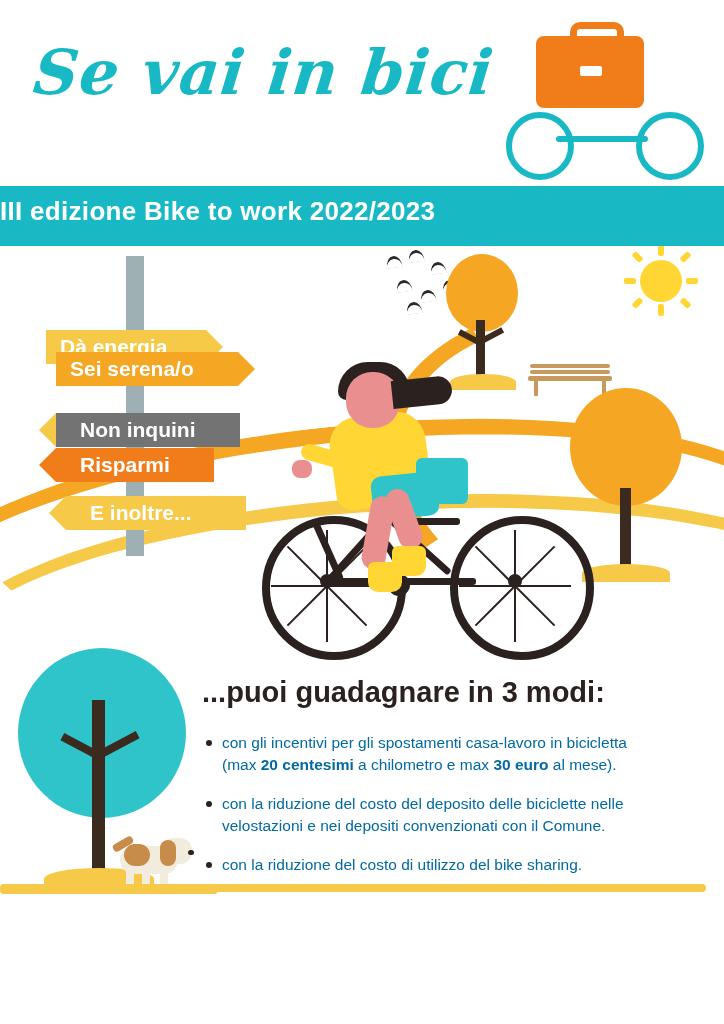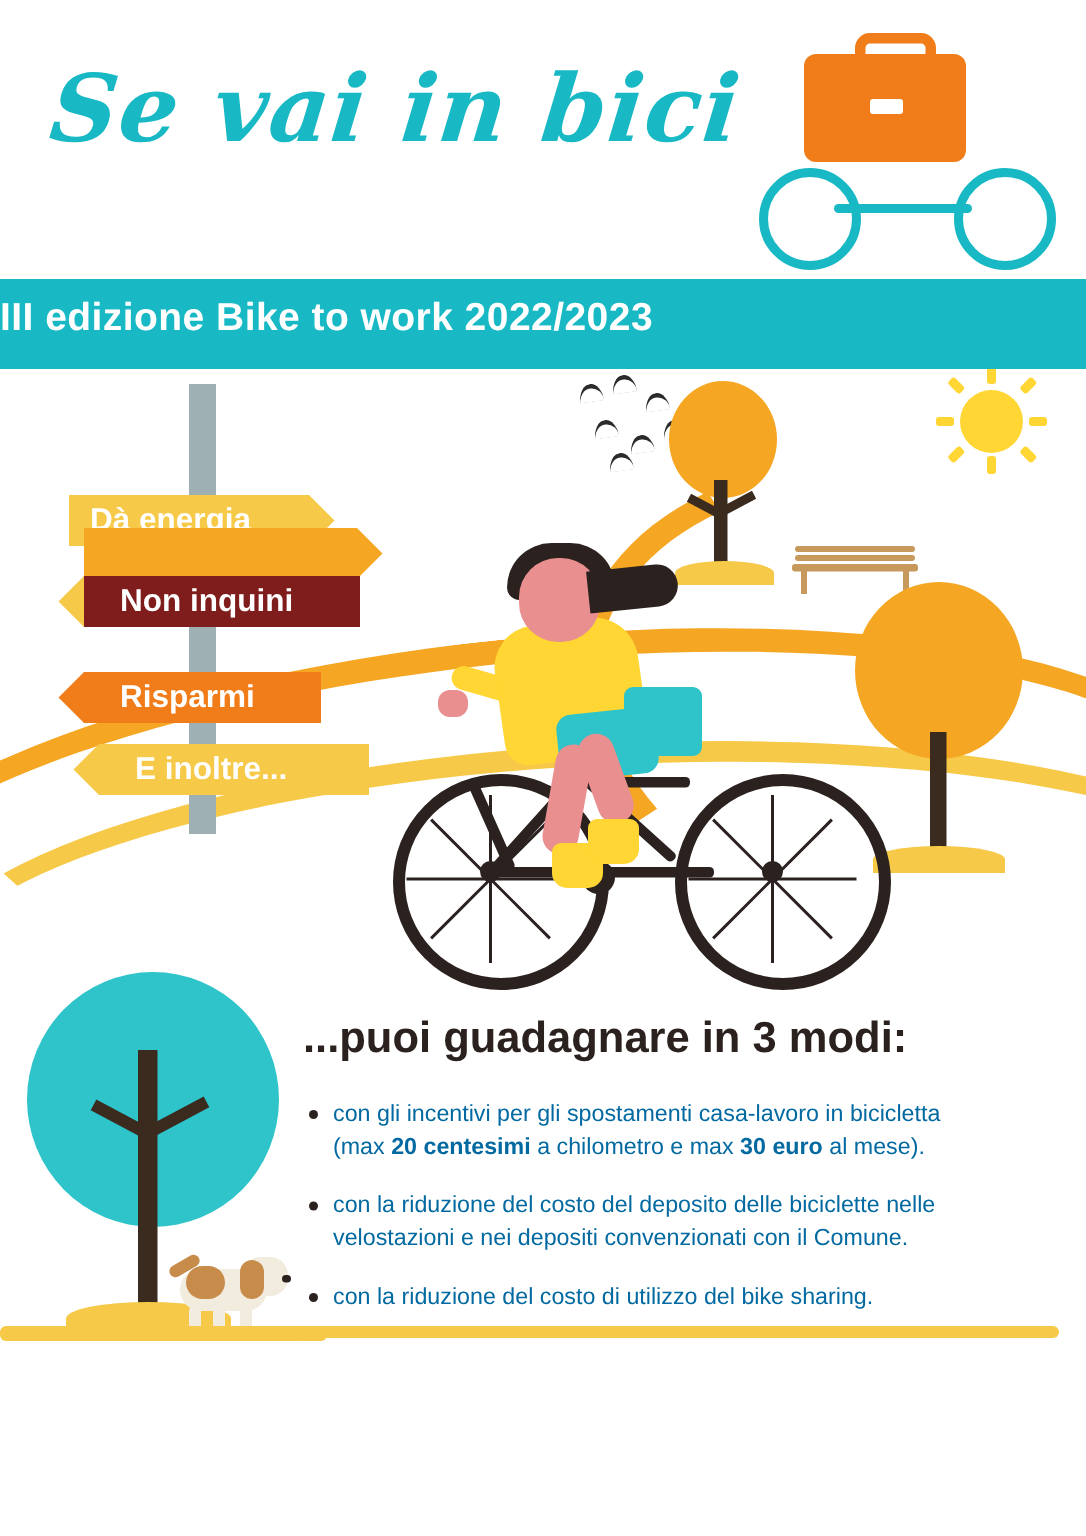--- a/index.html
+++ b/index.html
@@ -264,24 +264,25 @@
   <div class="signpost">
     <div class="post"></div>
 
 
     <div class="sign" style="left:16px;top:56px;width:160px;background:#f7c948;margin-top:26px;">
       <span>Dà energia</span>
       <span class="pt" style="border-left:17px solid #f7c948;"></span>
     </div>
 
     <div class="sign" style="left:26px;top:104px;width:182px;background:#f5a623;">
+      <span>Sei serena/o</span>
       <span class="pt" style="border-left:17px solid #f5a623;"></span>
     </div>
 
-    <div class="sign left-point" style="left:26px;top:136px;width:184px;background:#7f1d1d;">
+    <div class="sign left-point" style="left:26px;top:165px;width:184px;background:#737373;">
       <span class="ptl" style="border-right:17px solid #f7c948;"></span>
       <span>Non inquini</span>
     </div>
 
     <div class="sign left-point" style="left:26px;top:200px;width:158px;background:#f07d1a;">
       <span class="ptl" style="border-right:17px solid #f07d1a;"></span>
       <span>Risparmi</span>
     </div>
 
     <div class="sign left-point" style="left:36px;top:248px;width:180px;background:#f7c948;">

